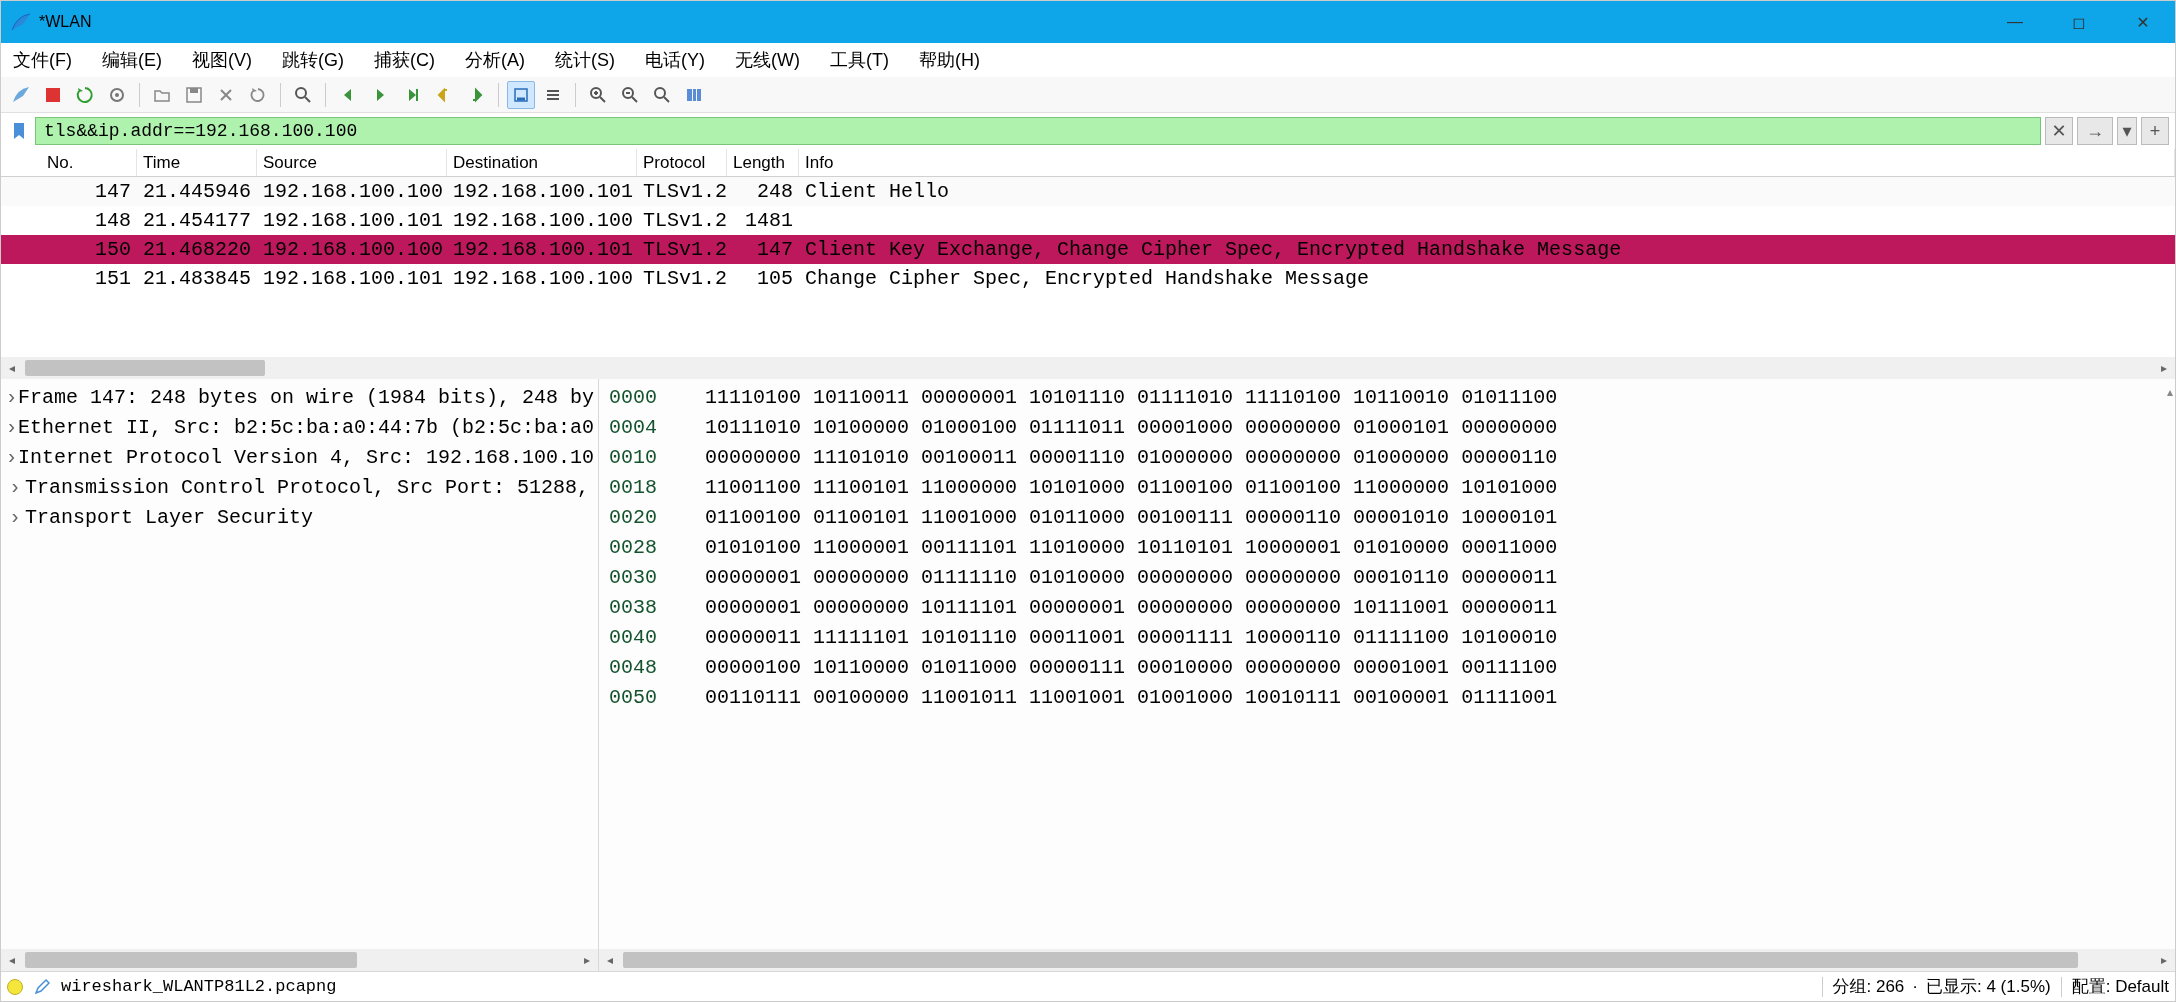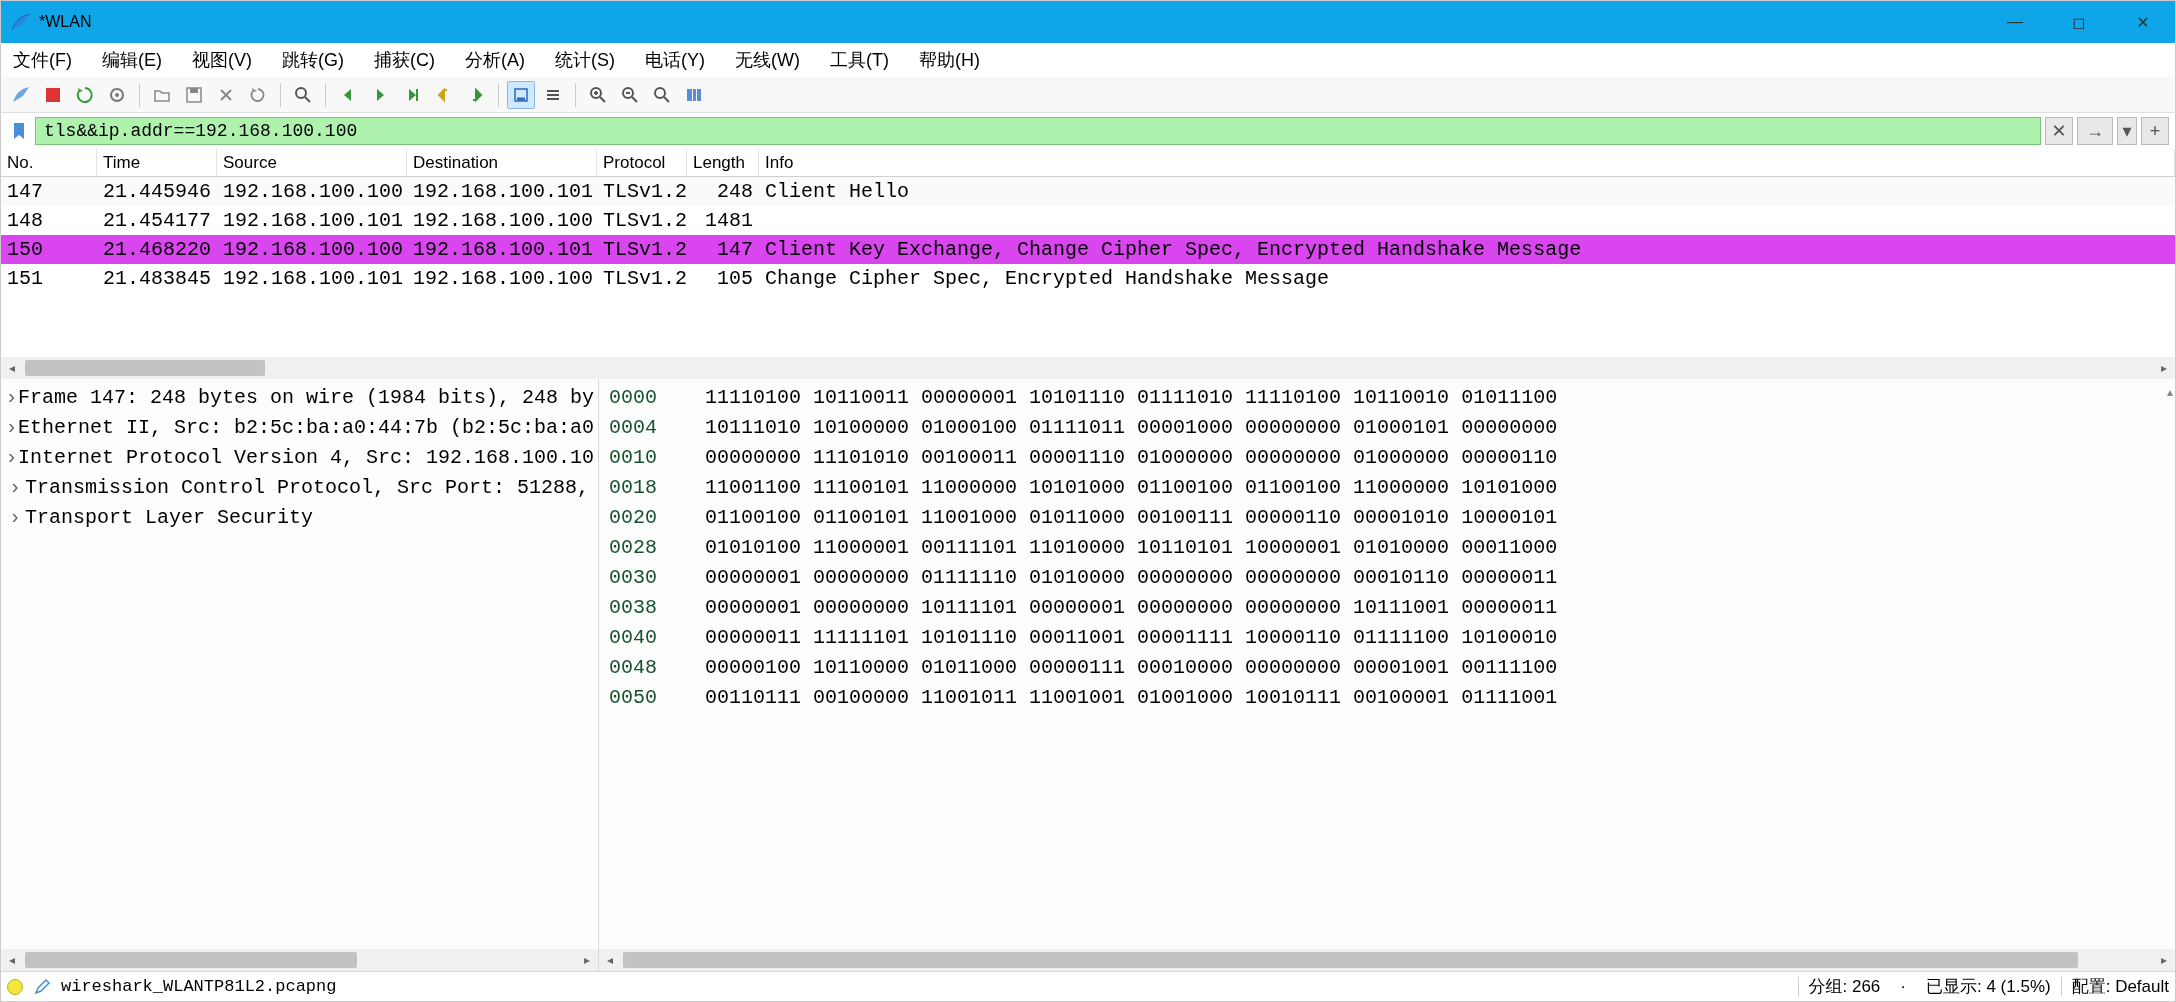--- a/index.html
+++ b/index.html
@@ -30,23 +30,23 @@
 .filter-apply { width:36px; }
 .filter-drop { width:20px; }
 
 
 .packet-list { flex:0 0 auto; display:flex; flex-direction:column; }
 .plist-header { height:28px; display:flex; background:#fff; border-bottom:1px solid #d0d0d0; font-size:17px; }
 .plist-header .col { padding:4px 6px; border-right:1px solid #e4e4e4; display:flex; align-items:center; }
 .plist-body { font-family:"Consolas","Courier New",monospace; font-size:20px; }
 .plist-row { height:29px; display:flex; align-items:center; white-space:pre; }
 .plist-row .cell { padding:0 6px; overflow:hidden; }
-.plist-row.sel { background:#d946ef; }
+.plist-row.sel { background:#be185d; }
 .plist-row.alt { background:#fafafa; }
-.c-no{width:96px;} .c-time{width:120px;} .c-src{width:190px;} .c-dst{width:190px;} .c-proto{width:90px;} .c-len{width:72px;text-align:right;} .c-info{flex:1;}
+.c-no{width:96px;text-align:right;margin-left:40px;} .c-time{width:120px;} .c-src{width:190px;} .c-dst{width:190px;} .c-proto{width:90px;} .c-len{width:72px;text-align:right;} .c-info{flex:1;}
 .plist-spacer{flex:1;}
 .hscroll { height:22px; display:flex; align-items:center; }
 .hscroll .arrow{width:22px;height:22px;background:#f0f0f0;display:flex;align-items:center;justify-content:center;color:#666;font-size:12px;}
 .hscroll .track{flex:1;height:22px;background:#f0f0f0;position:relative;}
 .hscroll .thumb{position:absolute;height:16px;top:3px;background:#c2c2c2;border-radius:2px;}
 
 
 .panes { flex:1; display:flex; min-height:0; }
 .pane { display:flex; flex-direction:column; min-height:0; }
 .pane-left { width:598px; border-right:1px solid #d8d8d8; }
@@ -57,21 +57,21 @@
 .hex-row { display:flex; padding:0 10px; white-space:pre; }
 .hex-row .addr { width:72px; color:#14532d; }
 .hex-row .bytes { flex:1; letter-spacing:0; }
 .vscroll-hint { position:absolute; right:2px; top:6px; color:#888; font-size:12px; }
 
 
 .statusbar { height:30px; display:flex; align-items:center; border-top:1px solid #d8d8d8; font-size:17px; padding:0 6px; gap:10px; }
 .statusbar .sep { width:1px; height:20px; background:#ccc; }
 .status-led { width:16px; height:16px; border-radius:50%; background:#f5e63c; border:1px solid #c0b020; }
 .status-file { flex:1; font-family:"Consolas","Courier New",monospace; }
-.status-right { display:flex; align-items:center; gap:20px; }
+.status-right { display:flex; align-items:center; gap:8px; }
 
 svg{display:block;}
 </style>
 </head>
 <body>
 
 <div class="window">
 
   <div class="titlebar">
     <span class="app-icon">

